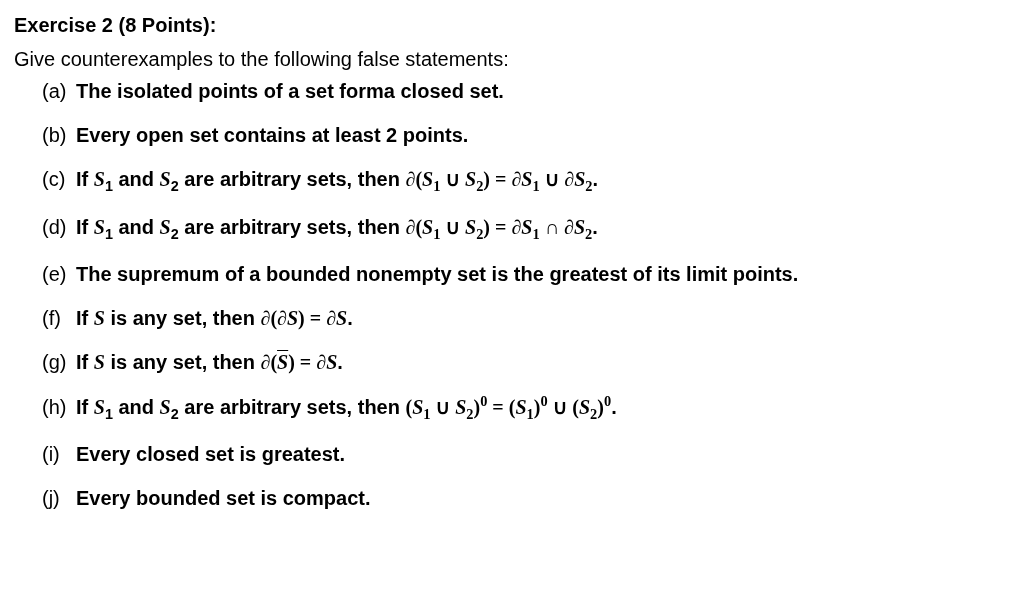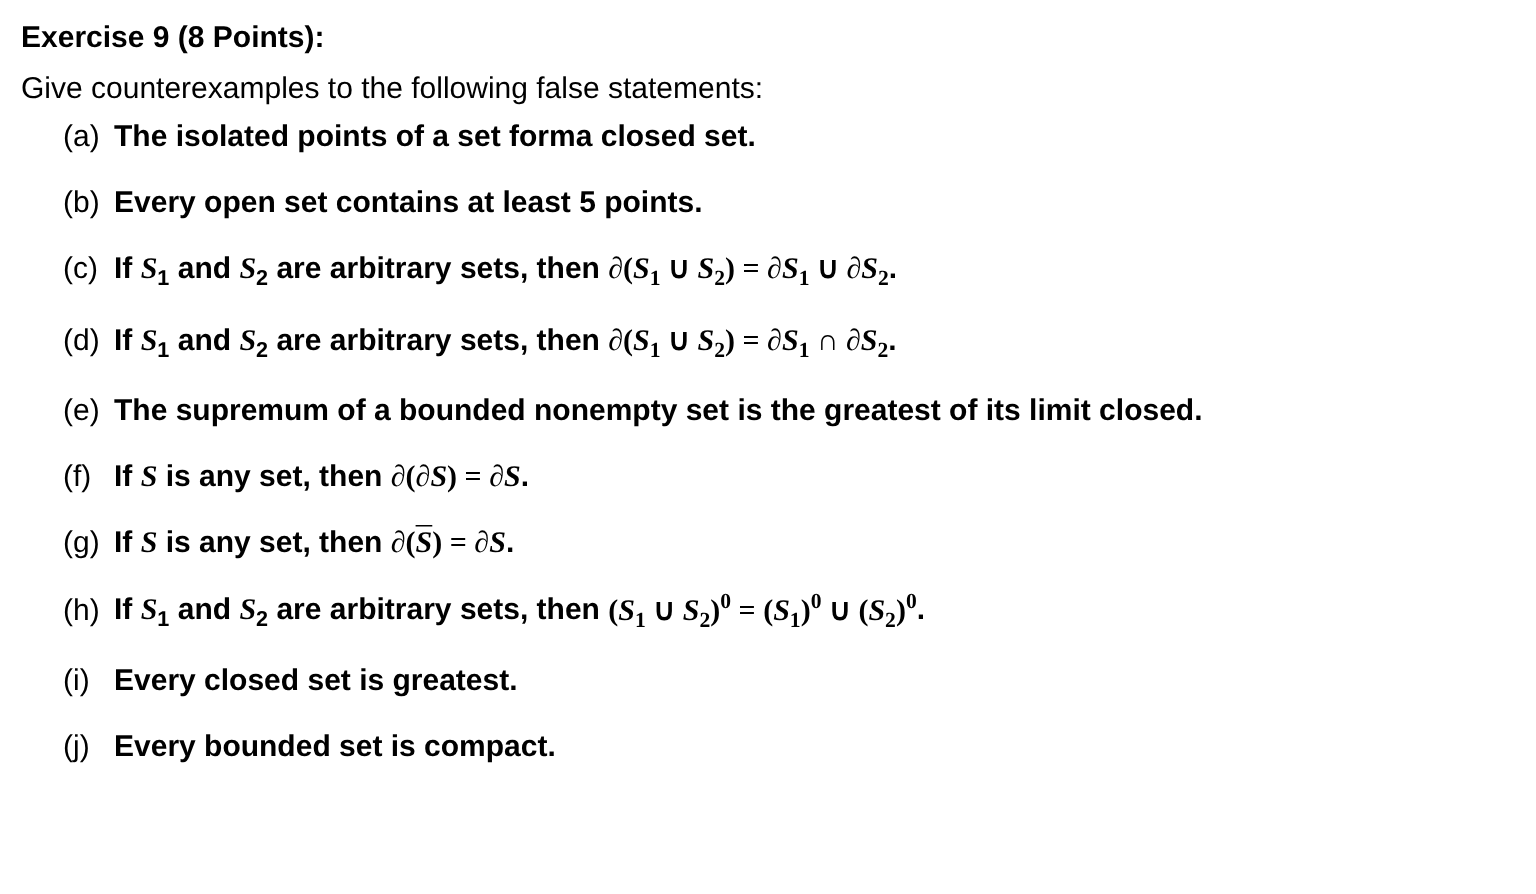--- a/index.html
+++ b/index.html
@@ -42,43 +42,43 @@
     .sup { font-size: 0.72em; vertical-align: super; font-style: normal; }
     .overline {
       text-decoration: overline;
       text-decoration-thickness: 1.2px;
     }
     .math { font-family: 'Times New Roman', serif; }
   </style>
 </head>
 <body>
 
-<div class="heading">Exercise 9  (8 Points):</div>
+<div class="heading">Exercise 2  (8 Points):</div>
 <div class="instruction">Give counterexamples to the following false statements:</div>
 
 <div class="items">
   <div class="item">
     <div class="item-label">(a)</div>
     <div class="item-text">The isolated points of a set forma closed set.</div>
   </div>
   <div class="item">
     <div class="item-label">(b)</div>
-    <div class="item-text">Every open set contains at least 5 points.</div>
+    <div class="item-text">Every open set contains at least 2 points.</div>
   </div>
   <div class="item">
     <div class="item-label">(c)</div>
     <div class="item-text">If <span class="mi">S</span><span class="sub">1</span> and <span class="mi">S</span><span class="sub">2</span> are arbitrary sets, then <span class="math">∂(<span class="mi">S</span><span class="sub">1</span> ∪ <span class="mi">S</span><span class="sub">2</span>) = ∂<span class="mi">S</span><span class="sub">1</span> ∪ ∂<span class="mi">S</span><span class="sub">2</span></span>.</div>
   </div>
   <div class="item">
     <div class="item-label">(d)</div>
     <div class="item-text">If <span class="mi">S</span><span class="sub">1</span> and <span class="mi">S</span><span class="sub">2</span> are arbitrary sets, then <span class="math">∂(<span class="mi">S</span><span class="sub">1</span> ∪ <span class="mi">S</span><span class="sub">2</span>) = ∂<span class="mi">S</span><span class="sub">1</span> ∩ ∂<span class="mi">S</span><span class="sub">2</span></span>.</div>
   </div>
   <div class="item">
     <div class="item-label">(e)</div>
-    <div class="item-text">The supremum of a bounded nonempty set is the greatest of its limit closed.</div>
+    <div class="item-text">The supremum of a bounded nonempty set is the greatest of its limit points.</div>
   </div>
   <div class="item">
     <div class="item-label">(f)</div>
     <div class="item-text">If <span class="mi">S</span> is any set, then <span class="math">∂(∂<span class="mi">S</span>) = ∂<span class="mi">S</span></span>.</div>
   </div>
   <div class="item">
     <div class="item-label">(g)</div>
     <div class="item-text">If <span class="mi">S</span> is any set, then <span class="math">∂(<span class="mi overline">S</span>) = ∂<span class="mi">S</span></span>.</div>
   </div>
   <div class="item">

